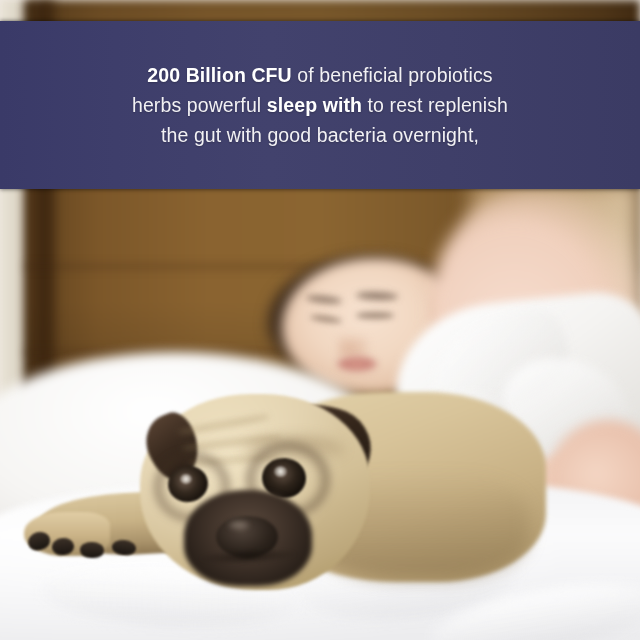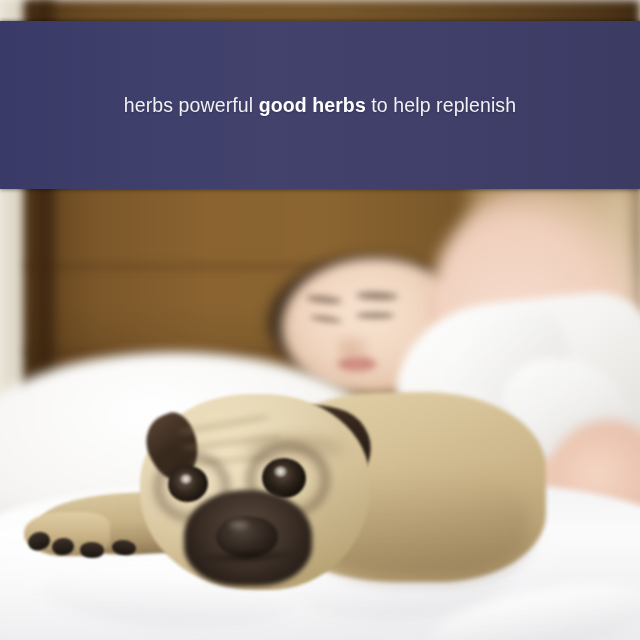--- a/index.html
+++ b/index.html
@@ -471,17 +471,19 @@
     <div class="glint-r"></div>
 
     <div class="muzzle"></div>
     <div class="nose"></div>
     <div class="nose-hl"></div>
     <div class="lip-line"></div>
   </div>
 
   <div class="banner">
     <div class="banner-text">
-      <div><span>herbs powerful </span><b>good herbs</b><span> to help replenish</span></div>
+      <div><b>200 Billion CFU</b><span> of beneficial probiotics</span></div>
+      <div><span>herbs powerful </span><b>sleep with</b><span> to rest replenish</span></div>
+      <div>the gut with good bacteria overnight,</div>
     </div>
   </div>
 
 </div>
 
 </body></html>

